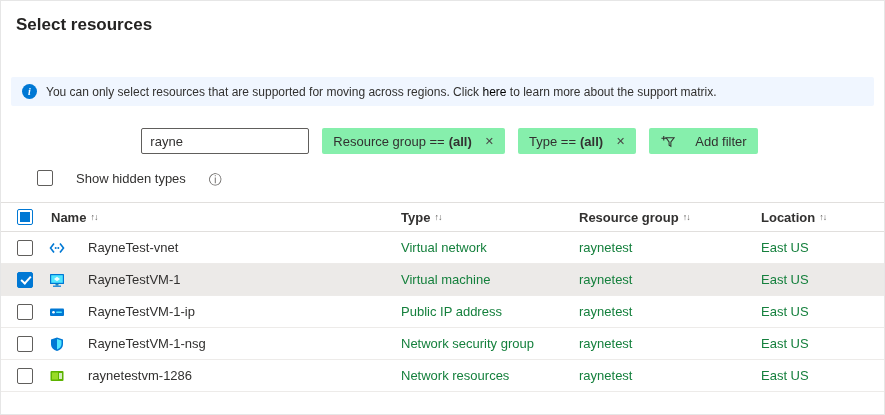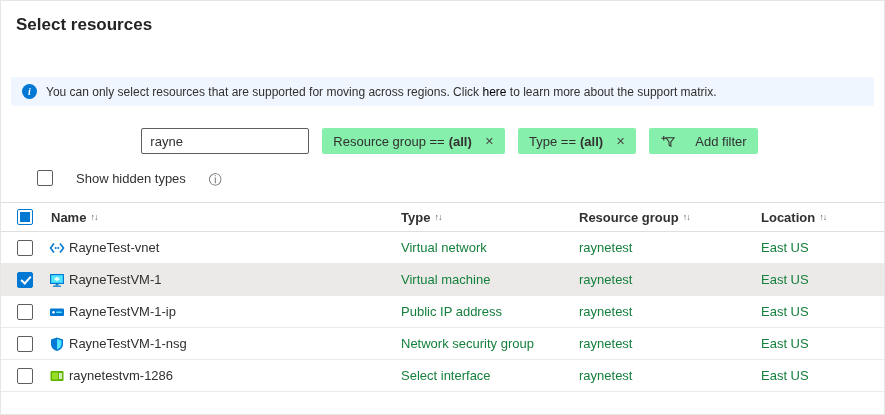--- a/index.html
+++ b/index.html
@@ -42,21 +42,21 @@
   .table { margin-top:16px; font-size:13px; }
   .thead, .tr { display:grid; grid-template-columns:40px 360px 178px 182px 1fr; align-items:center; }
   .thead { height:30px; border-top:1px solid #e1dfdd; border-bottom:1px solid #e1dfdd; font-weight:700; }
   .cb-cell { padding-left:16px; display:flex; align-items:center; }
   .th-label { display:flex; align-items:center; gap:4px; cursor:pointer; }
   .name-h { padding-left:10px; }
   .sort { font-size:9px; color:#605e5c; font-weight:400; letter-spacing:-1px; }
 
   .tr { height:32px; border-bottom:1px solid #edebe9; cursor:pointer; }
   .tr.selected { background:#eceae8; }
-  .cell-name { display:flex; align-items:center; gap:4px; padding-left:8px; overflow:hidden; }
+  .cell-name { display:flex; align-items:center; gap:23px; padding-left:8px; overflow:hidden; }
   .icon-slot { width:16px; height:16px; display:inline-flex; flex:none; }
   .cell-type, .cell-rg, .cell-loc { color:#15803d; }
 </style>
 </head>
 <body>
 
 <div class="screen">
 
   <h1 class="page-title">Select resources</h1>
 
@@ -205,20 +205,20 @@
     <div class="cell-name">
       <span class="icon-slot">
   <svg width="16" height="16" viewBox="0 0 16 16">
     <rect x="1.5" y="3" width="13" height="10" rx="1" fill="#5db300"></rect>
     <rect x="3" y="4.5" width="6" height="7" fill="#b4ec36" opacity="0.7"></rect>
     <rect x="10" y="5" width="3" height="6" fill="#fff" opacity="0.75"></rect>
   </svg>
 </span>
       <span class="txt">raynetestvm-1286</span>
     </div>
-    <div class="cell-type">Select interface</div>
+    <div class="cell-type">Network resources</div>
     <div class="cell-rg">raynetest</div>
     <div class="cell-loc">East US</div>
   </div>
 </div>
   </div>
 
 </div>
 
 </body></html>

